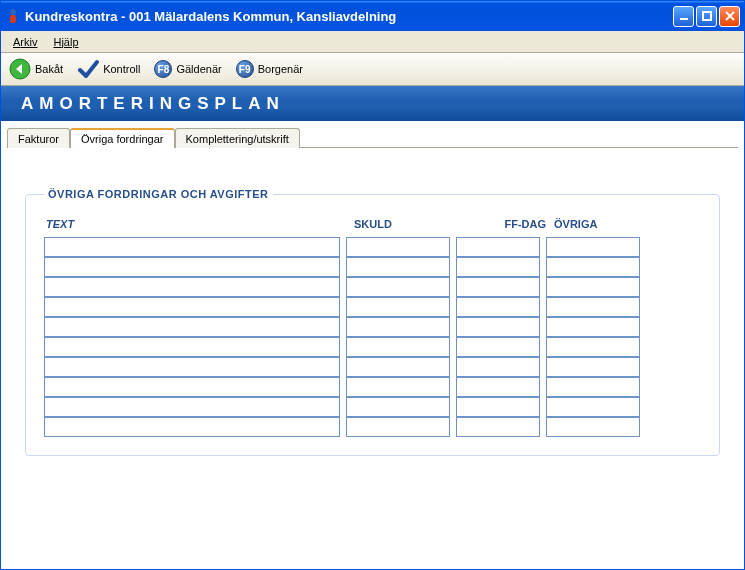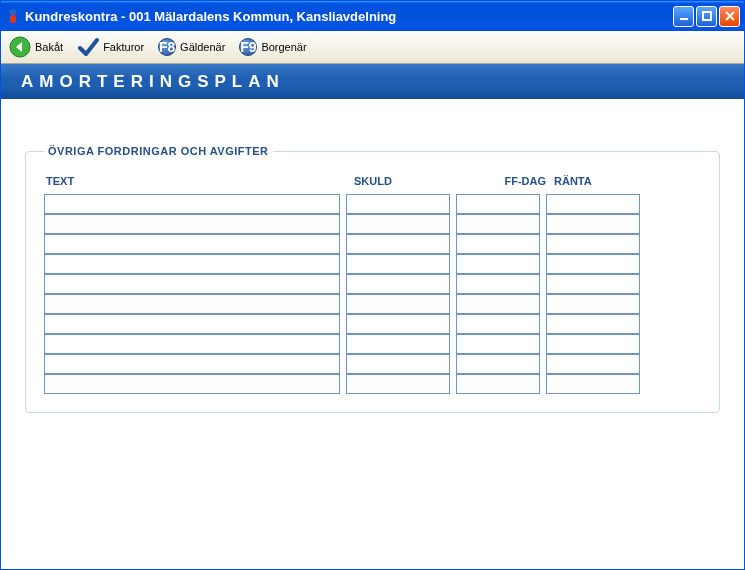--- a/index.html
+++ b/index.html
@@ -67,21 +67,21 @@
       display: flex;
       align-items: center;
       padding: 16px 8px;
       gap: 14px;
     }
     .tb-item { display: flex; align-items: center; gap: 4px; cursor: pointer; font-size: 11px; }
     .tb-icon { width: 22px; height: 22px; display:flex; align-items:center; justify-content:center; }
     .tb-key {
       width: 18px; height: 18px; border-radius: 50%;
       background: radial-gradient(circle at 30% 30%,#6aa0e4,#234f92);
-      color:#fff; font-size:14px; font-weight:bold;
+      color:#fff; font-size:10px; font-weight:bold;
       display:flex; align-items:center; justify-content:center;
       border:1px solid #1d3f74;
     }
     .blue-band {
       height: 35px;
       background: linear-gradient(to bottom,#3a79c7,#1f5fb1 40%,#1f5fb1 60%,#114b99);
       color: #fff;
       display: flex;
       align-items: center;
       padding-left: 20px;
@@ -130,21 +130,21 @@
     }
     fieldset.grp legend {
       color: #274f8a;
       font-weight: bold;
       font-size: 11px;
       padding: 0 4px;
       letter-spacing: 0.5px;
     }
     .tbl { display: flex; flex-direction: column; gap: 3px; margin-top: 6px; }
     .hdr-row { display: flex; color:#274f8a; font-weight:bold; font-size:11px; padding: 0 2px 4px 2px; }
-    .col-text  { width: 300px; }
+    .col-text  { width: 300px; font-style: italic; }
     .col-skuld { width: 110px; padding-left: 8px; }
     .col-ffdag { width: 90px; padding-left: 8px; text-align: right; }
     .col-ranta { width: 100px; padding-left: 8px; }
     .data-row { display:flex; gap:6px; }
     .cell {
       height: 20px;
       border: 1px solid #6f93c4;
       background: #fff;
       font-size: 11px;
       padding: 2px 4px;
@@ -181,64 +181,73 @@
           </svg>
       </div>
       <div class="win-btn close">
         <svg viewBox="0 0 12 12">
             <path d="M2 2 L10 10 M10 2 L2 10" stroke="#fff" stroke-width="2"></path>
           </svg>
       </div>
     </div>
   </div>
 
+  <div class="menubar">
+    <div class="menu-item"><span>A</span><span>rkiv</span></div>
+    <div class="menu-item"><span>H</span><span>jälp</span></div>
+  </div>
 
   <div class="toolbar">
     <div class="tb-item">
       <span class="tb-icon">
         <svg viewBox="0 0 22 22">
             <circle cx="11" cy="11" r="10" fill="#3fb63f" stroke="#1c7d1c"></circle>
             <path d="M13 6 L7 11 L13 16 Z" fill="#fff"></path>
           </svg>
       </span>
       <span>Bakåt</span>
     </div>
     <div class="tb-item">
       <span class="tb-icon">
         <svg viewBox="0 0 22 22">
             <path d="M3 12 L9 18 L20 4" stroke="#1f4fa0" stroke-width="4" fill="none" stroke-linecap="round" stroke-linejoin="round"></path>
           </svg>
       </span>
-      <span>Fakturor</span>
+      <span>Kontroll</span>
     </div>
     <div class="tb-item">
       <span class="tb-key">F8</span>
       <span>Gäldenär</span>
     </div>
     <div class="tb-item">
       <span class="tb-key">F9</span>
       <span>Borgenär</span>
     </div>
   </div>
 
   <div class="blue-band">
     <span>AMORTERINGSPLAN</span>
   </div>
 
   <div class="content">
+    <div class="tabs">
+      <div class="tab">Fakturor</div>
+      <div class="tab active">Övriga fordringar</div>
+      <div class="tab">Komplettering/utskrift</div>
+    </div>
 
     <div class="tab-body">
       <fieldset class="grp">
         <legend>ÖVRIGA FORDRINGAR OCH AVGIFTER</legend>
         <div class="tbl">
           <div class="hdr-row">
             <div class="col-text">TEXT</div>
             <div class="col-skuld">SKULD</div>
             <div class="col-ffdag">FF-DAG</div>
-            <div class="col-ranta">RÄNTA</div>
+            <div class="col-ranta">ÖVRIGA</div>
           </div>
           <div id="rows-container">
               <div class="data-row">
                 <input class="cell c-text" style="">
                 <input class="cell c-skuld" style="">
                 <input class="cell c-ffdag" style="">
                 <input class="cell c-ranta" style="">
               </div>
               <div class="data-row">
                 <input class="cell c-text" style="">

